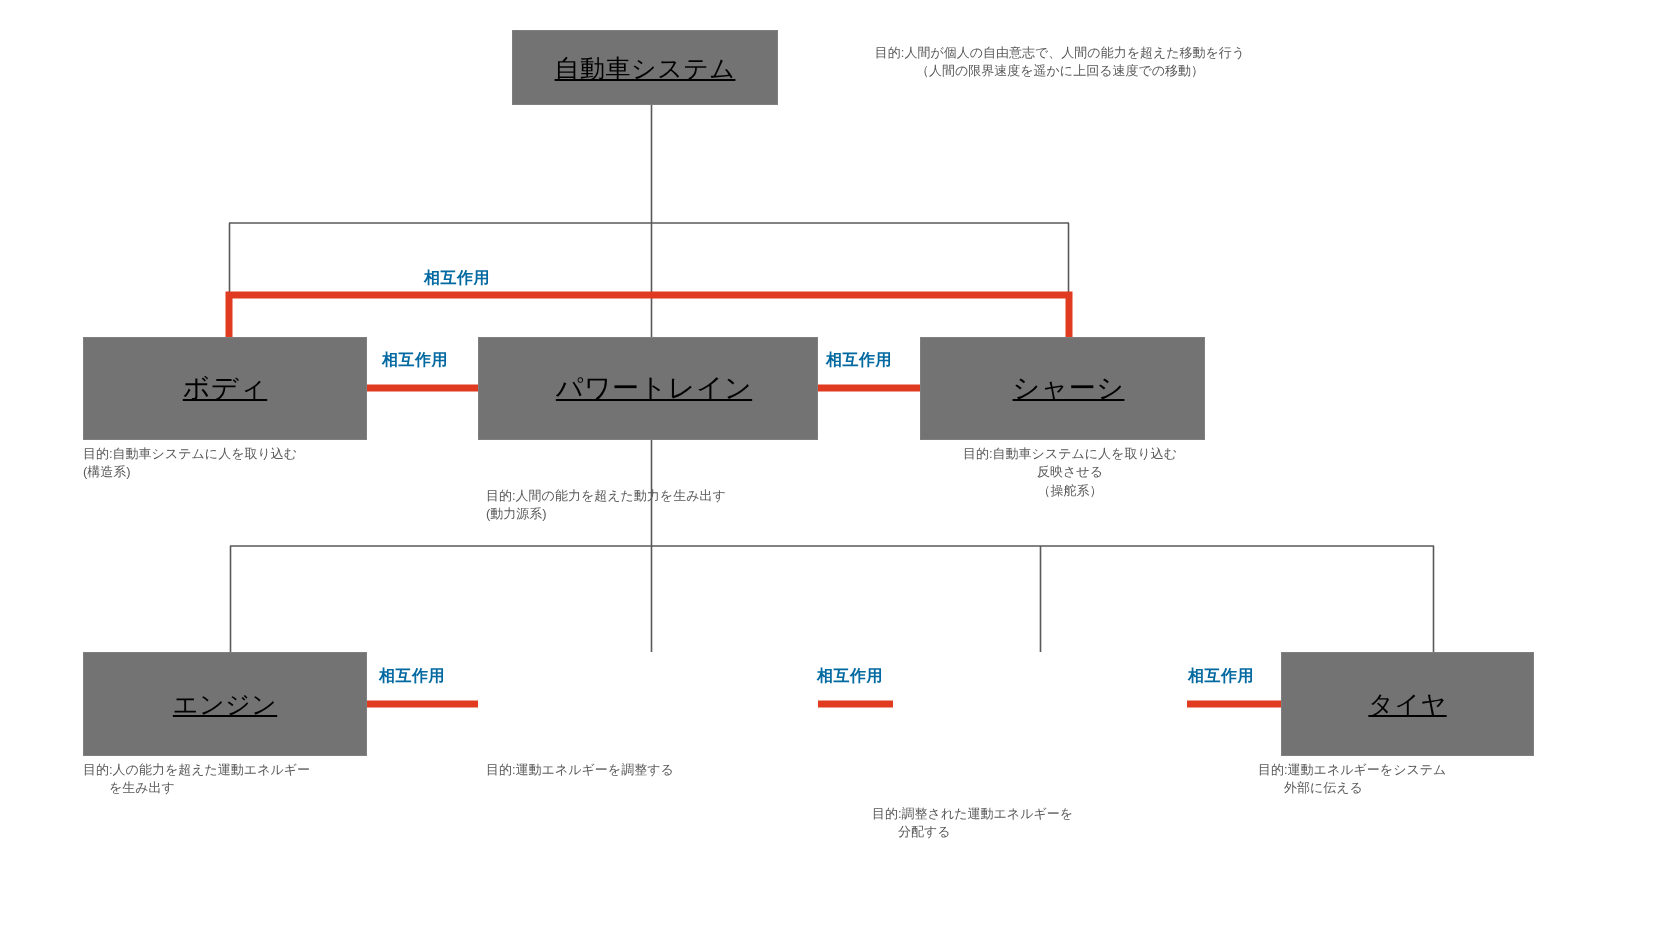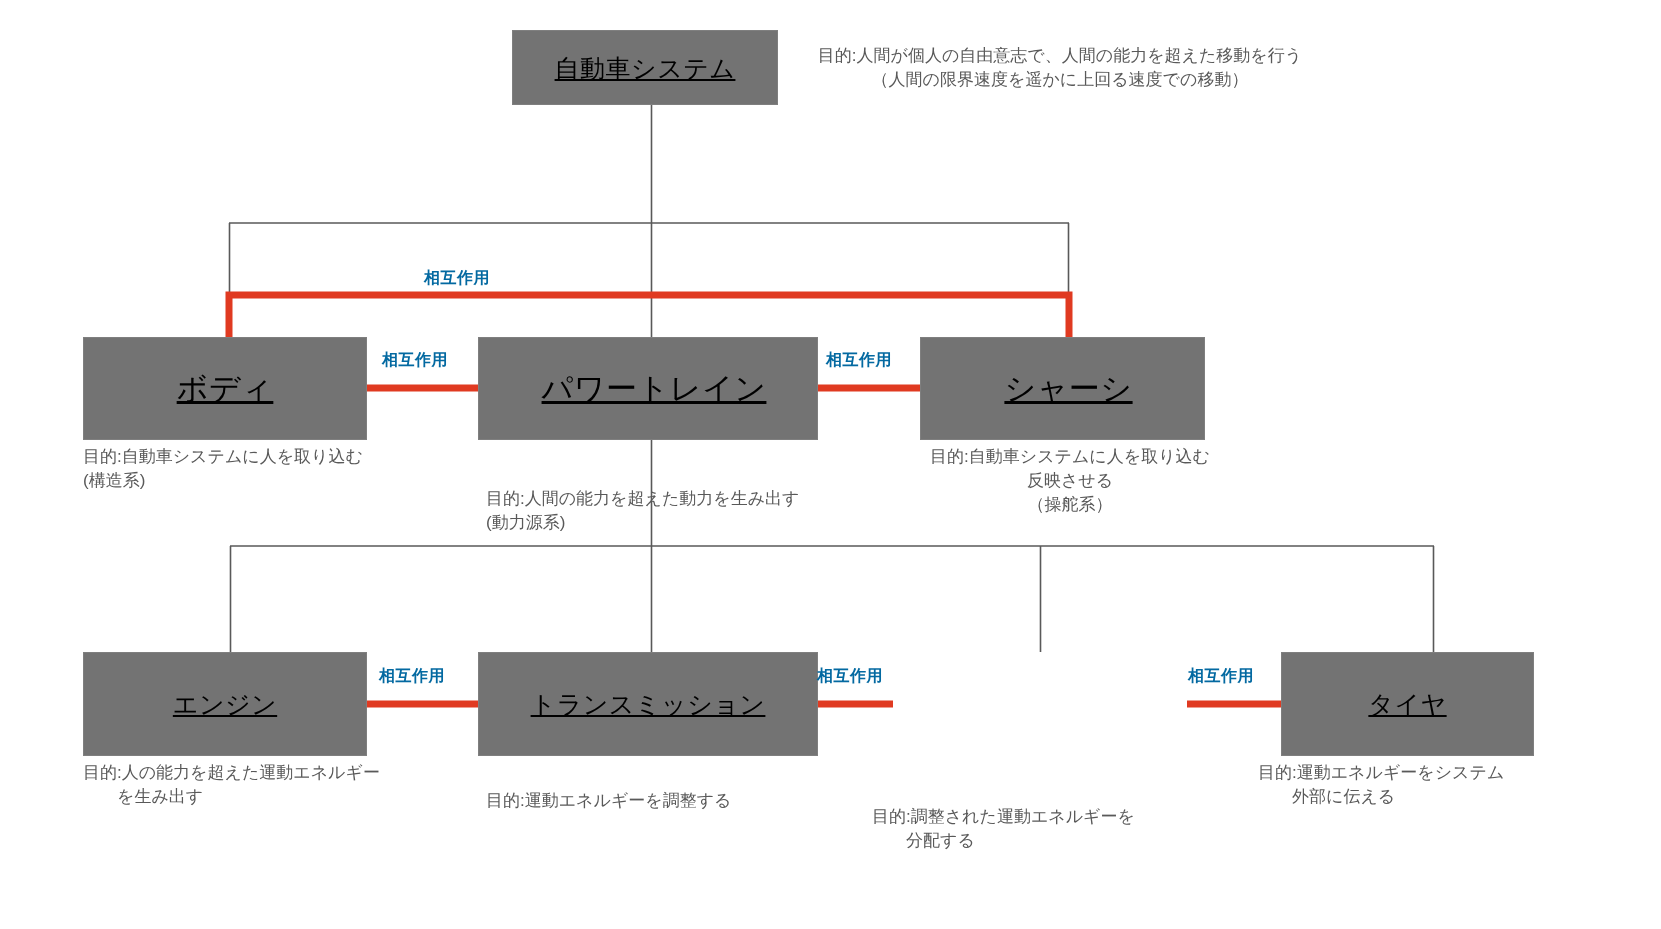--- a/index.html
+++ b/index.html
@@ -21,28 +21,28 @@
     z-index:5;
     text-decoration:underline;
   }
   .node-label{
     font-size:25px;
     line-height:1.2;
     letter-spacing:0.5px;
     white-space:nowrap;
   }
   .node.root .node-label{font-size:25px;}
-  .node.lvl2 .node-label{font-size:31px;}
+  .node.lvl2 .node-label{font-size:27px;}
   .node.lvl3 .node-label{font-size:25px;}
 
   
   .purpose{
     position:absolute;
     color:#595959;
-    font-size:17px;
+    font-size:13px;
     line-height:1.42;
     white-space:pre;
     z-index:6;
   }
   .purpose.center{text-align:center;}
   .purpose.left{text-align:left;}
 
   
   .interaction-label{
     position:absolute;
@@ -120,24 +120,21 @@
   <div class="purpose center" style="left:925px;top:445px;width:290px;">目的:自動車システムに人を取り込む
 反映させる
 （操舵系）</div>
 
   <div class="node lvl3" style="left:83px;top:652px;width:284px;height:104px;">
     <span class="node-label">エンジン</span>
   </div>
   <div class="purpose left" style="left:83px;top:761px;width:400px;">目的:人の能力を超えた運動エネルギー
 　　を生み出す</div>
 
-  <div class="node lvl3" style="left:478px;top:652px;width:340px;height:104px;">
-    <span class="node-label">トランスミッション</span>
-  </div>
-  <div class="purpose left" style="left:486px;top:761px;width:400px;margin-top:28px;">目的:運動エネルギーを調整する</div>
+  <div class="purpose left" style="left:486px;top:761px;width:400px;">目的:運動エネルギーを調整する</div>
 
   <div class="purpose left" style="left:872px;top:761px;width:330px;margin-top:44px;">目的:調整された運動エネルギーを
 　　分配する</div>
 
   <div class="node lvl3" style="left:1281px;top:652px;width:253px;height:104px;">
     <span class="node-label">タイヤ</span>
   </div>
   <div class="purpose left" style="left:1258px;top:761px;width:330px;">目的:運動エネルギーをシステム
 　　外部に伝える</div>
 

